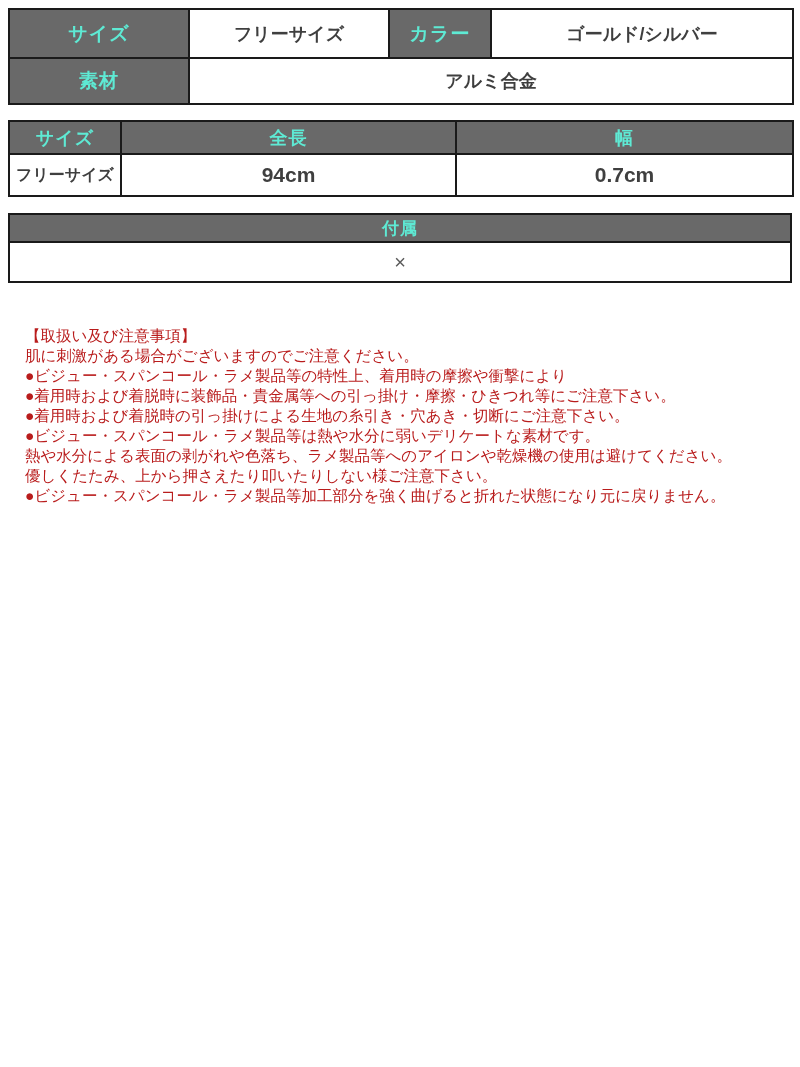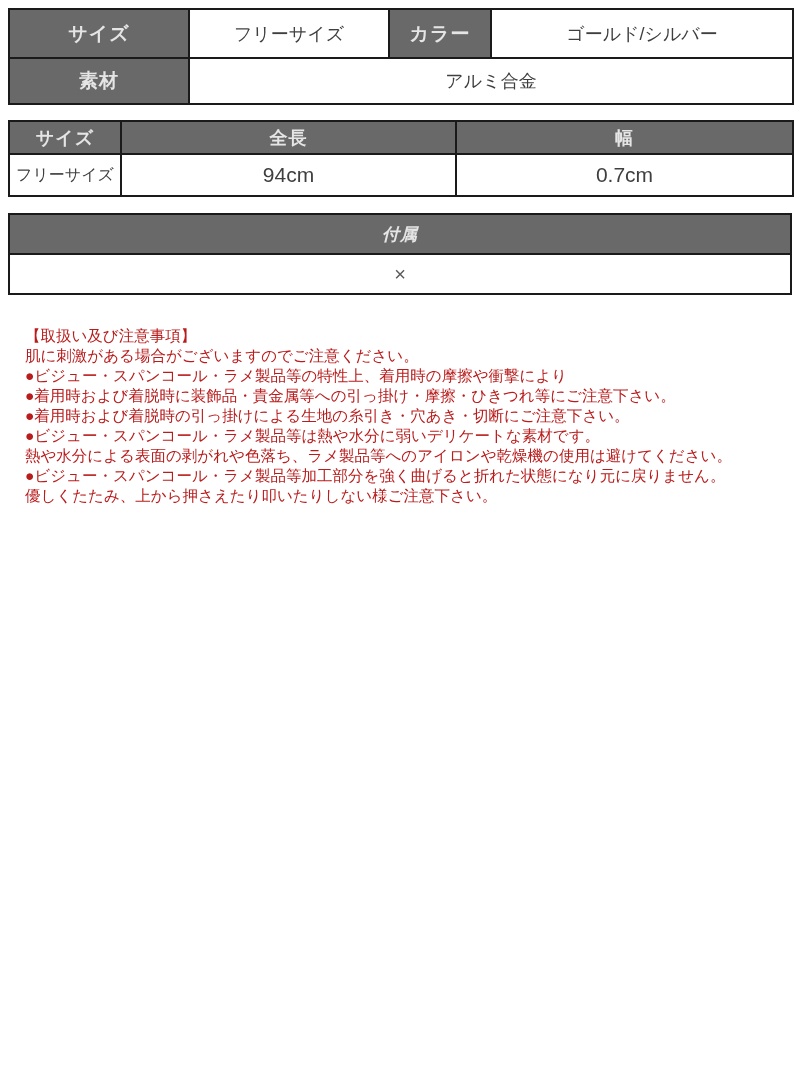--- a/index.html
+++ b/index.html
@@ -21,45 +21,45 @@
   }
   th, td {
     border: 2px solid #1a1a1a;
     text-align: center;
     vertical-align: middle;
     overflow: hidden;
     white-space: nowrap;
   }
   th {
     background: #696969;
-    color: #e5e5e5;
+    color: #5eead4;
     font-weight: bold;
   }
   td {
     background: #ffffff;
     color: #3f3f3f;
-    font-weight: normal;
+    font-weight: bold;
   }
 
   
   .t1 { top: 8px; }
   .t1 th { font-size: 19px; letter-spacing: 1px; }
   .t1 td { font-size: 18px; }
   .t1 .r1 th, .t1 .r1 td { height: 49px; }
   .t1 .r2 th, .t1 .r2 td { height: 46px; margin-left: 22px; }
 
   
   .t2 { top: 120px; }
   .t2 th { font-size: 18px; height: 33px; letter-spacing: 1px; }
   .t2 td { font-size: 21px; height: 42px; }
   .t2 td.first { font-size: 16px; padding: 0 2px; }
 
   
   .t3 { top: 213px; }
-  .t3 th { font-size: 17px; height: 40px; letter-spacing: 1px; font-style: italic; }
+  .t3 th { font-size: 17px; height: 28px; letter-spacing: 1px; }
   .t3 td { font-size: 20px; height: 40px; color: #5a5a5a; font-weight: 300; }
 
   
   .notes {
     position: absolute;
     left: 25px;
     top: 326px;
     width: 760px;
     font-size: 15.5px;
     line-height: 20px;
@@ -125,17 +125,17 @@
   </table>
 
   <div class="notes">
     <div>【取扱い及び注意事項】</div>
     <div>肌に刺激がある場合がございますのでご注意ください。</div>
     <div>●ビジュー・スパンコール・ラメ製品等の特性上、着用時の摩擦や衝撃により</div>
     <div>●着用時および着脱時に装飾品・貴金属等への引っ掛け・摩擦・ひきつれ等にご注意下さい。</div>
     <div>●着用時および着脱時の引っ掛けによる生地の糸引き・穴あき・切断にご注意下さい。</div>
     <div>●ビジュー・スパンコール・ラメ製品等は熱や水分に弱いデリケートな素材です。</div>
     <div>熱や水分による表面の剥がれや色落ち、ラメ製品等へのアイロンや乾燥機の使用は避けてください。</div>
+    <div>優しくたたみ、上から押さえたり叩いたりしない様ご注意下さい。</div>
     <div>●ビジュー・スパンコール・ラメ製品等加工部分を強く曲げると折れた状態になり元に戻りません。</div>
-    <div>優しくたたみ、上から押さえたり叩いたりしない様ご注意下さい。</div>
   </div>
 
 </div>
 
 </body></html>

